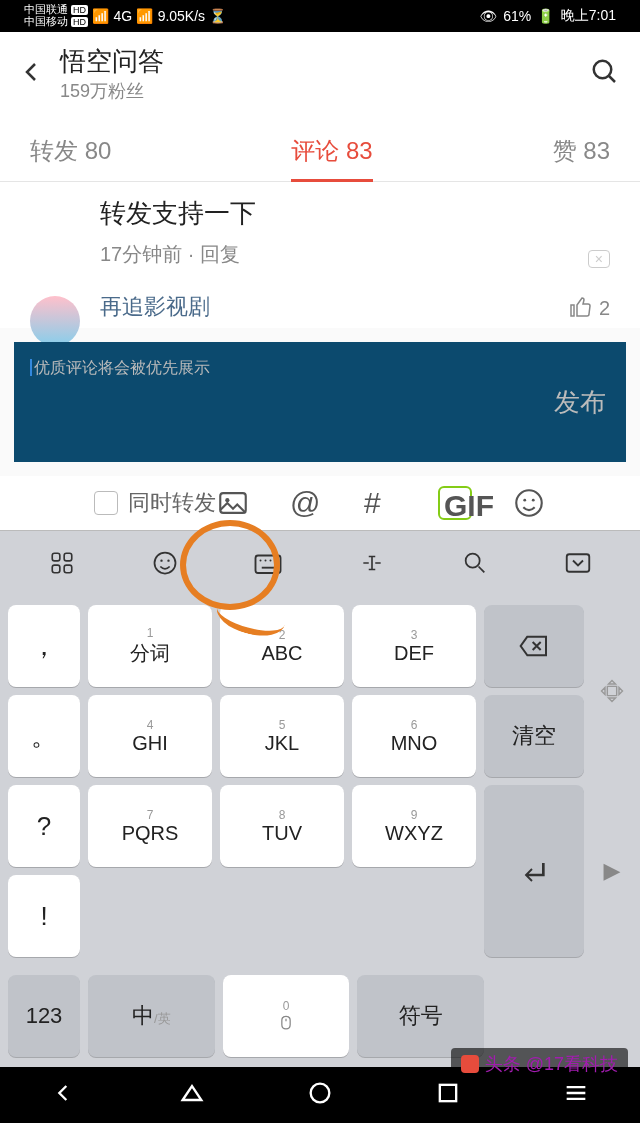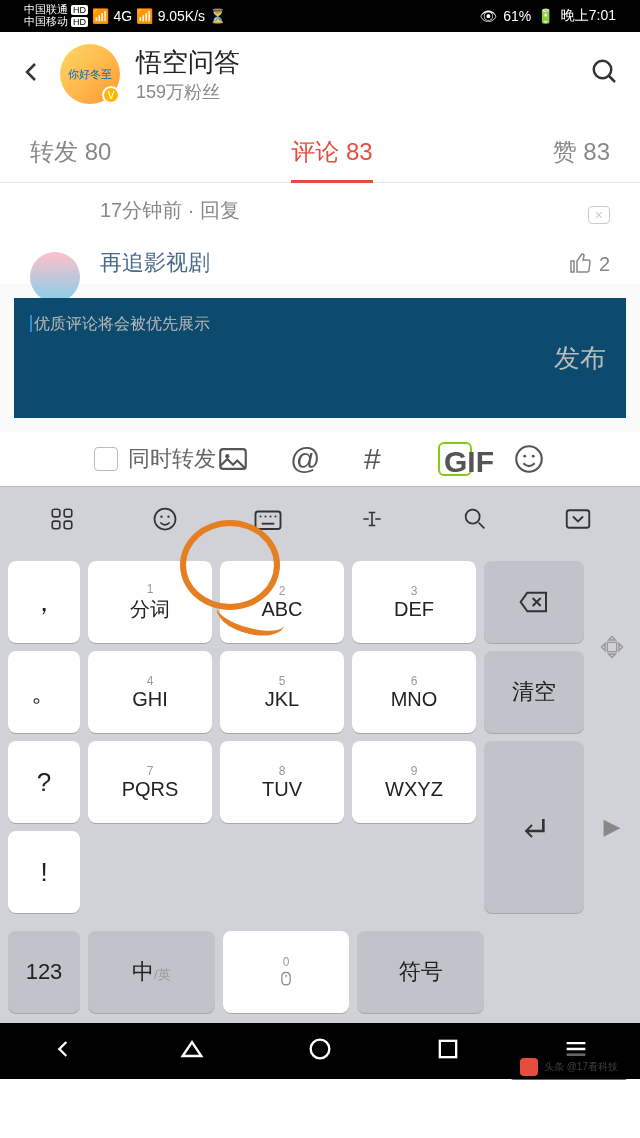--- a/index.html
+++ b/index.html
@@ -50,21 +50,21 @@
 .key.punct{background:#fff;font-size:26px}
 .key-num{font-size:12px;color:#999}
 .key-main{font-size:20px}
 .key.tall{grid-row:span 2}
 .key.edge{background:transparent;box-shadow:none;color:#888}
 .bottom-row{background:#d0d2d7;display:grid;grid-template-columns:72px 1fr 1fr 1fr 140px;gap:8px;padding:8px 8px 10px}
 .key-lang{font-size:22px}
 .key-lang small{font-size:13px;color:#999}
 .navbar{background:#000;height:56px;display:flex;justify-content:space-around;align-items:center}
 .navbar svg{fill:#fff;width:28px;height:28px}
-.footer-credit{position:absolute;bottom:58px;right:12px;background:rgba(0,0,0,0.6);color:#404040;font-size:10px;padding:4px 10px;border-radius:4px;display:flex;align-items:center;gap:6px}
+.footer-credit{position:absolute;bottom:58px;right:12px;background:rgba(0,0,0,0.6);color:#a21caf;font-size:18px;padding:4px 10px;border-radius:4px;display:flex;align-items:center;gap:6px}
 .footer-credit::before{content:'';width:18px;height:18px;background:#e74c3c;border-radius:4px}
 </style>
 </head>
 <body>
 
 <div class="status-bar">
   <div class="status-left">
     <div>
       <div class="carrier"><span>中国联通</span> <span class="hd-badge">HD</span></div>
       <div class="carrier"><span>中国移动</span> <span class="hd-badge">HD</span></div>
@@ -82,43 +82,40 @@
     <span>晚上7:01</span>
   </div>
 </div>
 
 <div class="header">
   <div class="back-icon">
     <svg viewBox="0 0 24 24">
         <path d="M15 4l-8 8 8 8" stroke="#333" stroke-width="2.5" fill="none"></path>
       </svg>
   </div>
-  <div class="avatar">
-    <span>你好冬至</span>
-    <div class="avatar-badge">V</div>
-  </div>
   <div class="profile-info">
     <div class="profile-name">悟空问答</div>
     <div class="profile-fans">159万粉丝</div>
   </div>
   <div class="search-icon">
     <svg viewBox="0 0 24 24">
         <circle cx="10" cy="10" r="7" stroke="#333" stroke-width="2" fill="none"></circle>
         <path d="M15 15l5 5" stroke="#333" stroke-width="2"></path>
       </svg>
   </div>
 </div>
 
 <div class="tabs">
   <div class="tab">转发 80</div>
   <div class="tab active">评论 83</div>
   <div class="tab">赞 83</div>
 </div>
 
 <div class="comment-item">
+  <div class="comment-text">转发支持一下</div>
   <div class="comment-meta">17分钟前 · 回复</div>
   <div class="comment-delete">×</div>
 </div>
 
 <div class="comment-item" style="padding-top:10px;padding-bottom:6px">
   <div class="comment-avatar pink"></div>
   <div class="comment-user">再追影视剧</div>
   <div class="like-btn">
     <svg width="24" height="24" viewBox="0 0 24 24">
         <path d="M2 20h3V9H2v11zm19-10c0-1-1-2-2-2h-5l1-4c0-1-1-2-2-2l-5 7v11h10c1 0 2-1 2-2l1-8z" stroke="#888" stroke-width="1.5" fill="none"></path>

